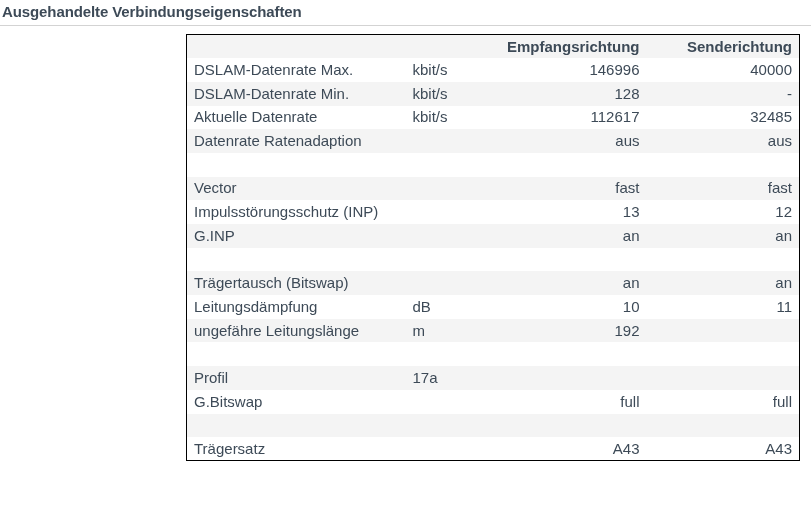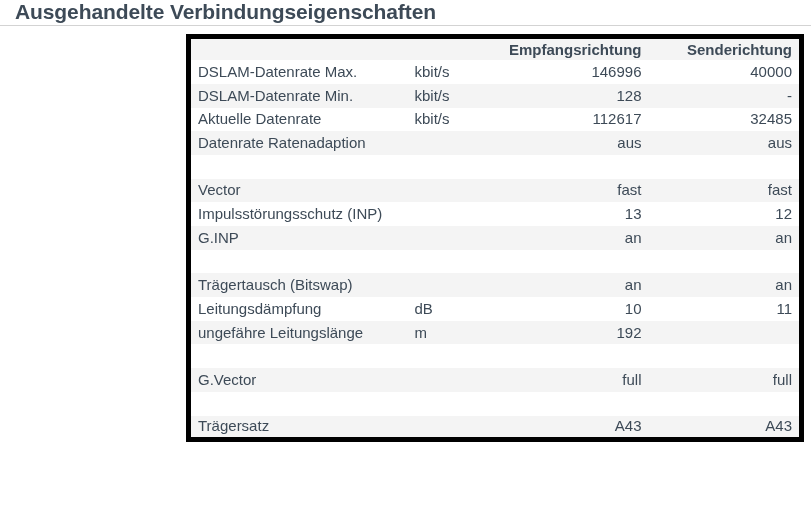--- a/index.html
+++ b/index.html
@@ -8,37 +8,37 @@
     margin: 0;
     padding: 0;
     background: #ffffff;
     width: 811px;
     height: 515px;
     overflow: hidden;
     font-family: "Liberation Sans", "DejaVu Sans", sans-serif;
     color: #3d4a57;
   }
   .page-title {
-    font-size: 21px;
+    font-size: 15px;
     font-weight: bold;
     line-height: 18px;
-    margin: 3px 0 0 15px;
+    margin: 3px 0 0 2px;
     letter-spacing: -0.1px;
   }
   .title-rule {
     border: none;
     border-top: 1px solid #d3d3d3;
     margin: 4px 0 0 0;
   }
   table.props {
     border-collapse: collapse;
     table-layout: fixed;
     margin: 8px 0 0 186px;
     width: 613px;
-    border: 5px solid #000000;
+    border: 1px solid #000000;
     font-size: 15px;
   }
   table.props td, table.props th {
     height: 23.7px;
     padding: 0 7px;
     text-align: left;
     vertical-align: middle;
     font-weight: normal;
     white-space: nowrap;
     overflow: hidden;
@@ -158,23 +158,29 @@
         <td class="num"></td>
       </tr>
 
       <tr>
         <td></td>
         <td></td>
         <td class="num"></td>
         <td class="num"></td>
       </tr>
 
-
-      <tr>
-        <td>G.Vector</td>
+      <tr>
+        <td>Profil</td>
+        <td>17a</td>
+        <td class="num"></td>
+        <td class="num"></td>
+      </tr>
+
+      <tr>
+        <td>G.Bitswap</td>
         <td></td>
         <td class="num">full</td>
         <td class="num">full</td>
       </tr>
 
       <tr>
         <td></td>
         <td></td>
         <td class="num"></td>
         <td class="num"></td>

